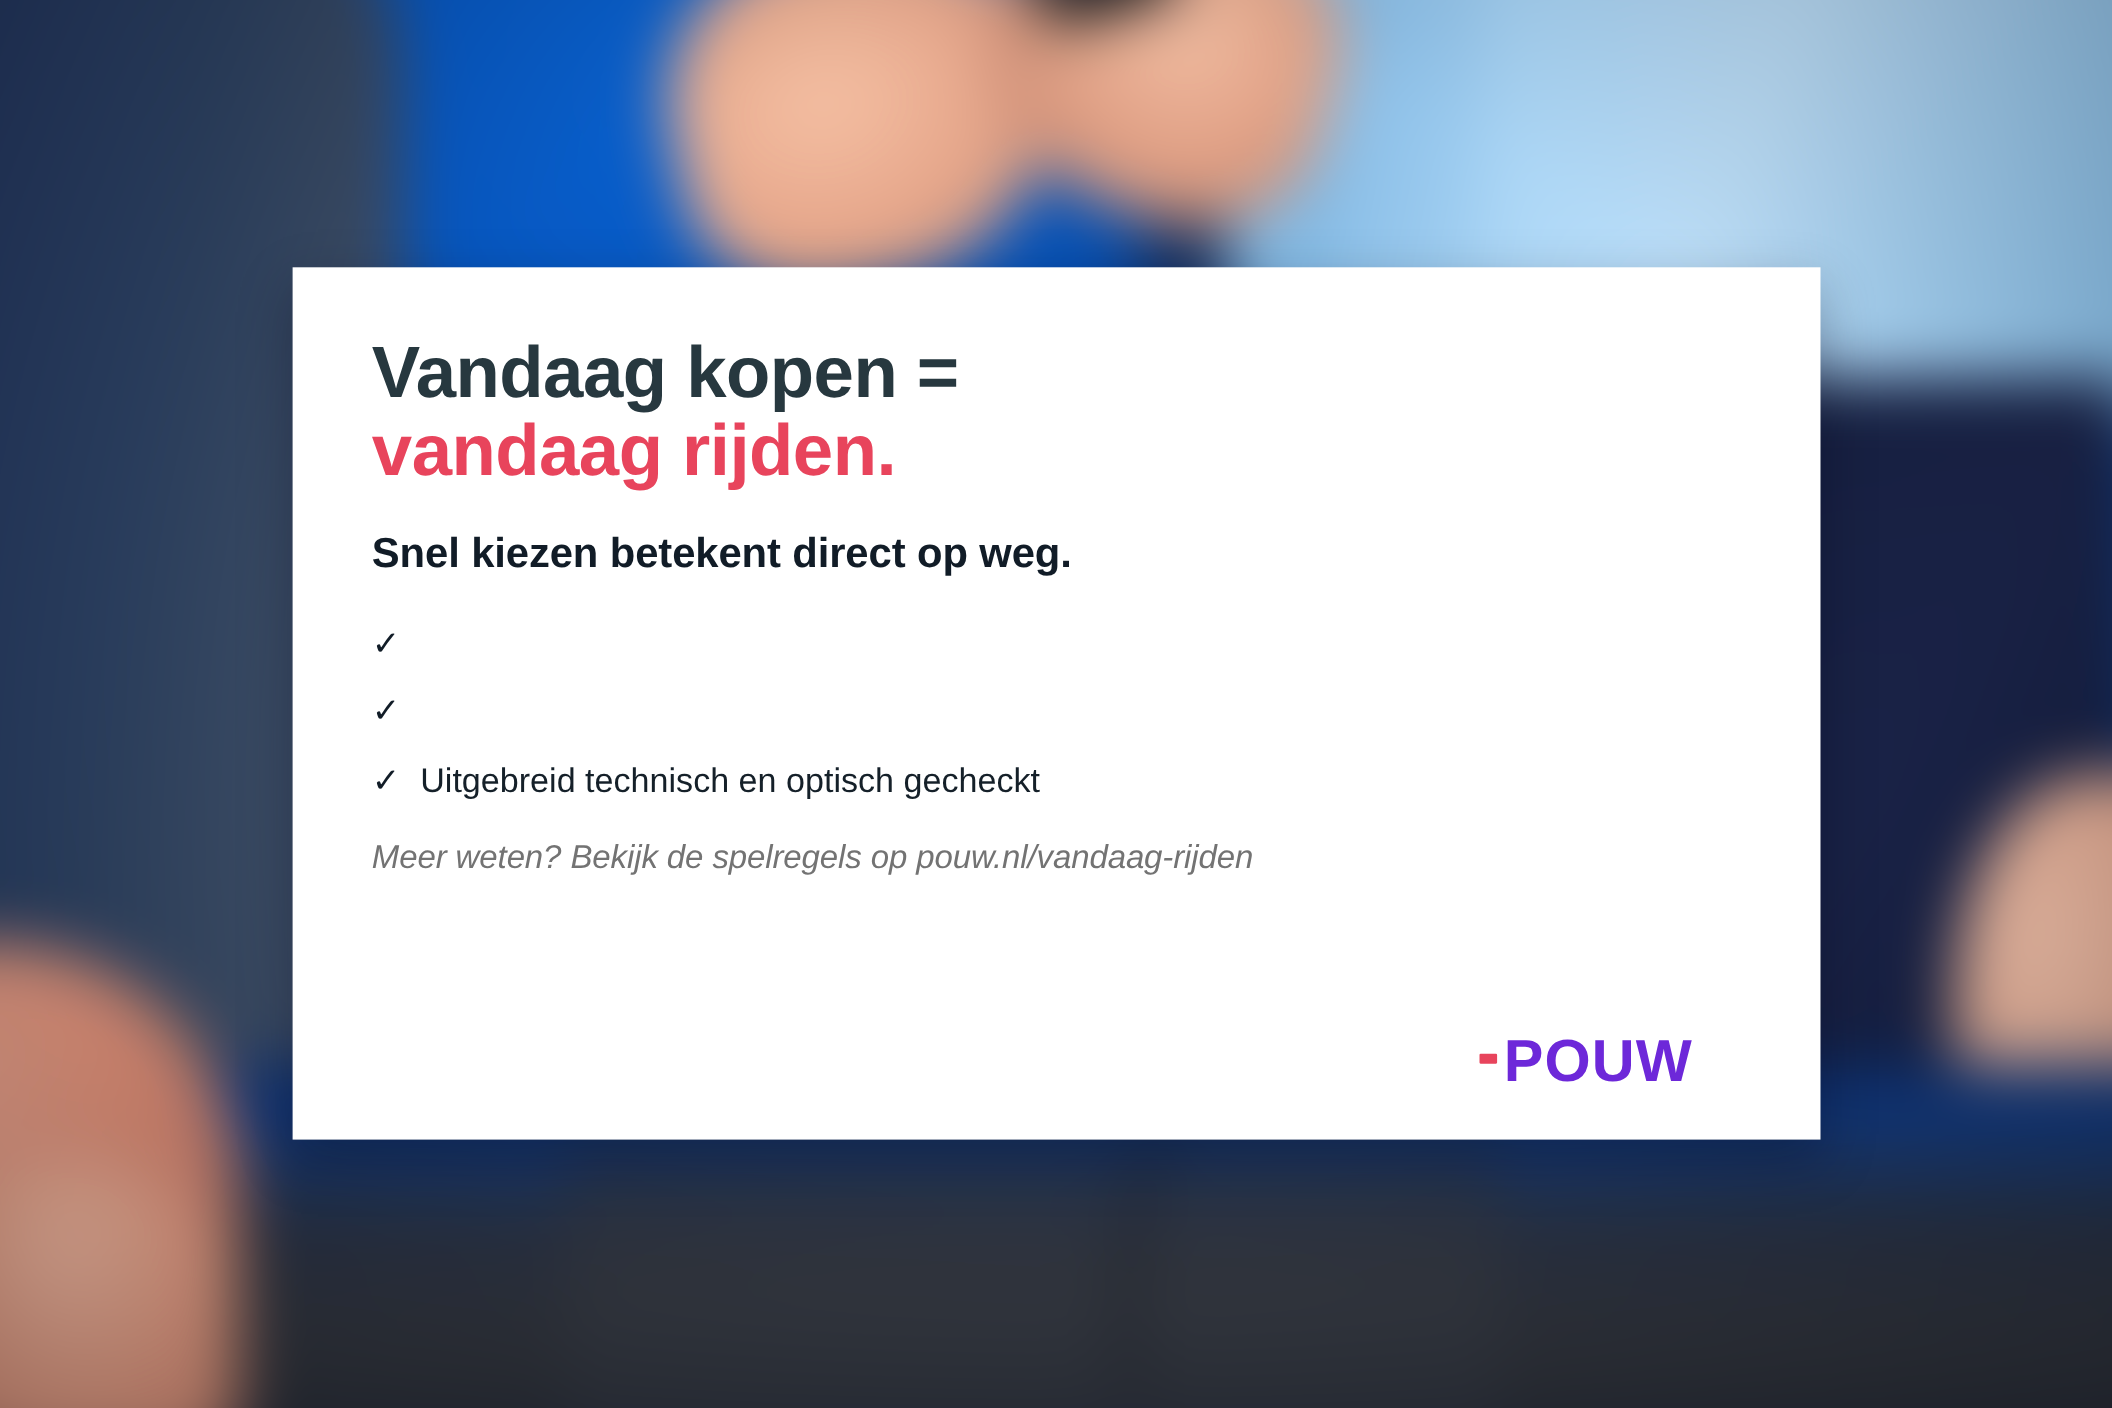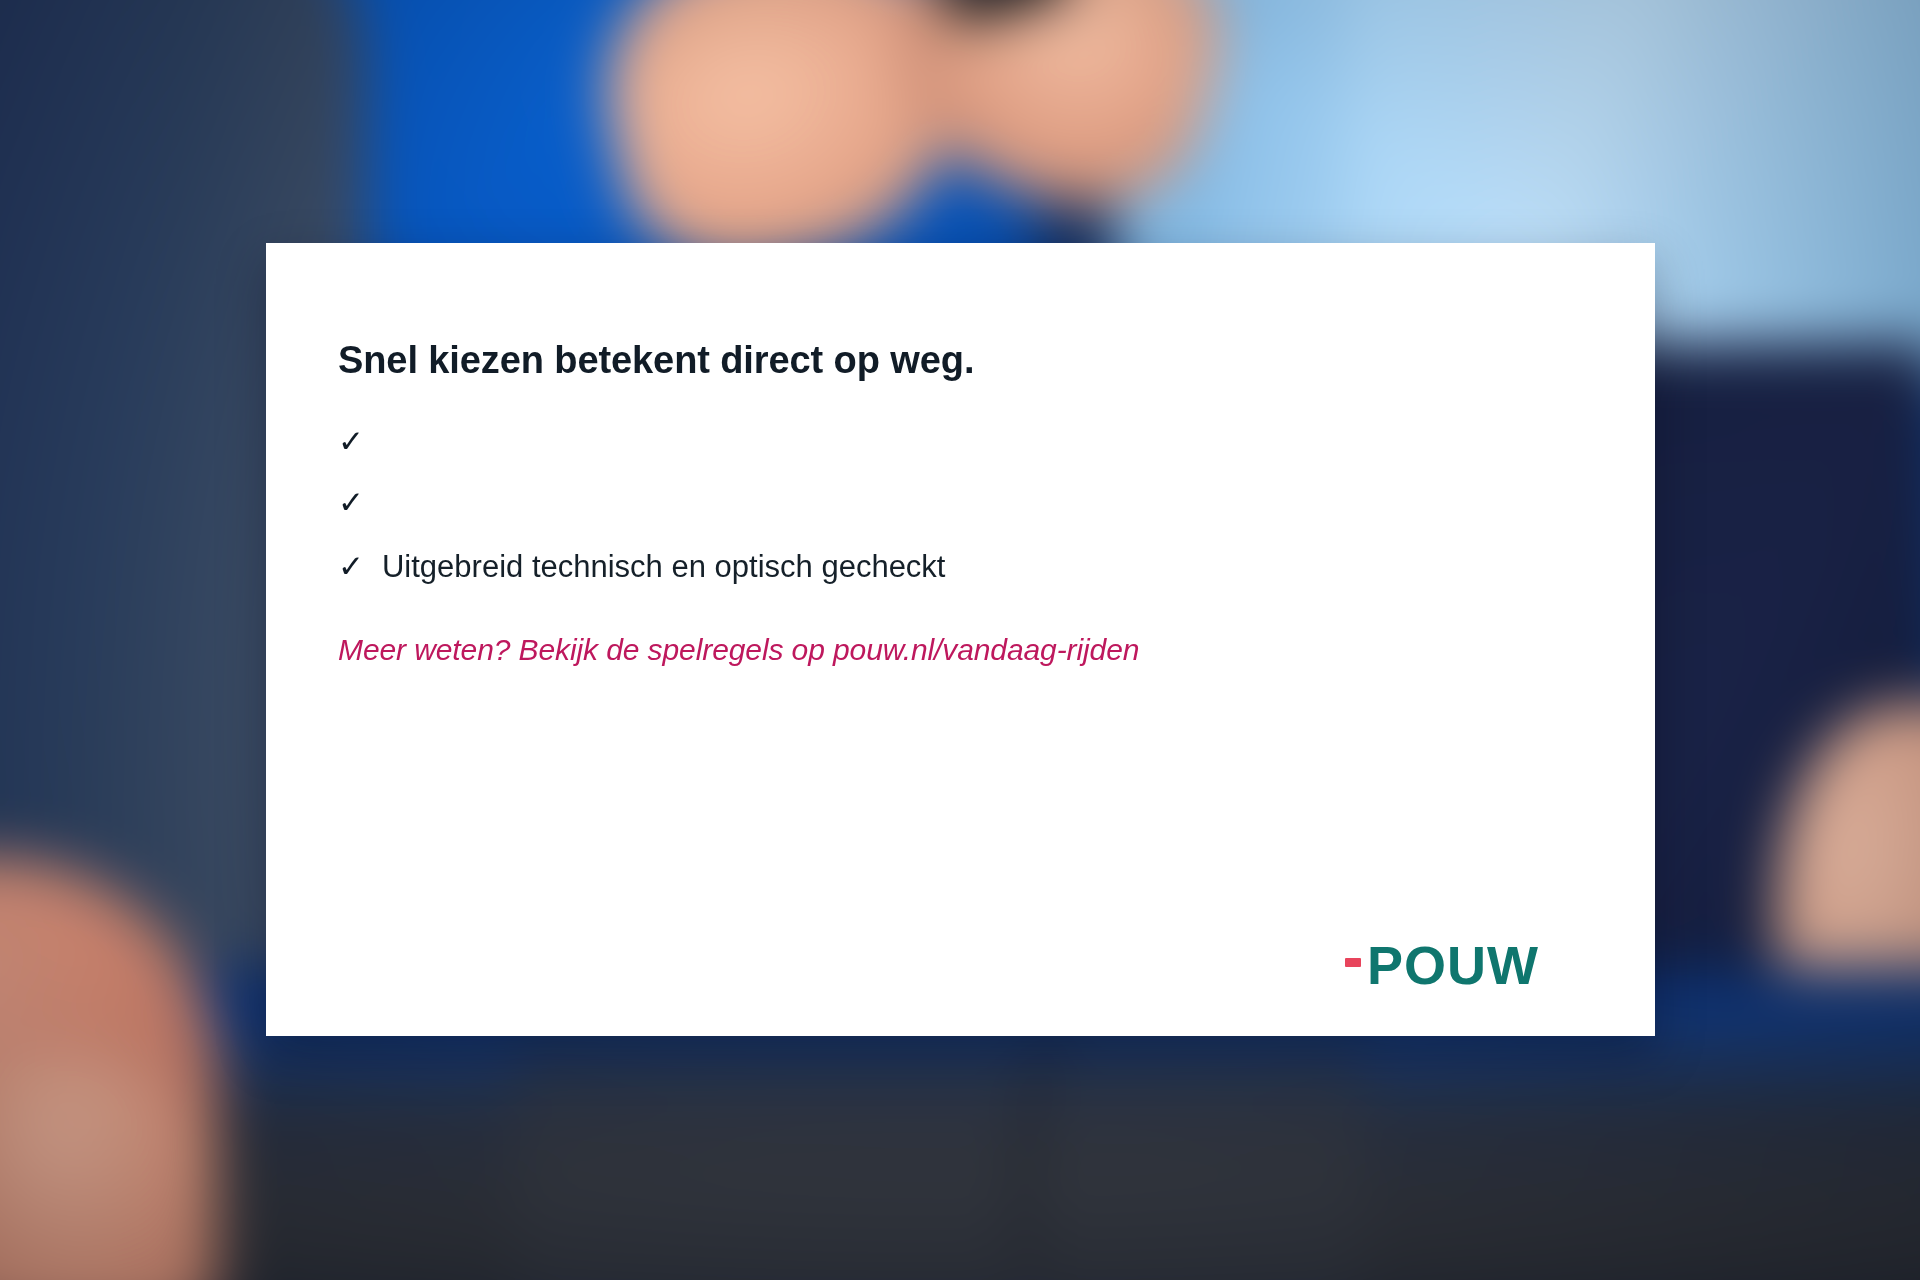--- a/index.html
+++ b/index.html
@@ -187,24 +187,24 @@
   }
   .bullet:last-child { margin-bottom: 0; }
   .check {
     flex: 0 0 auto;
     font-size: 31px;
     color: #111c27;
     line-height: 1;
   }
 
   .footnote {
-    margin: 46px 0 0 0;
+    margin: 34px 0 0 0;
     font-size: 30px;
     font-style: italic;
-    color: #be185d;
+    color: #737373;
     letter-spacing: -0.1px;
   }
 
   .logo-row {
     margin-top: auto;
     display: flex;
     justify-content: flex-end;
     align-items: flex-end;
     padding-right: 44px;
   }
@@ -220,21 +220,21 @@
     height: 9px;
     background: #e8445c;
     border-radius: 1px;
     margin-bottom: 6px;
   }
   .logo-word {
     font-size: 54px;
     font-weight: 700;
     letter-spacing: 1px;
     line-height: 1;
-    color: #0f766e;
+    color: #6d28d9;
   }
 </style>
 </head>
 <body>
 
 <div class="stage">
 
   <div class="photo">
     <div class="ph ph-backdrop"></div>
     <div class="ph ph-bluepanel"></div>
@@ -251,20 +251,24 @@
     <div class="ph ph-floor"></div>
     <div class="ph ph-floor-dark"></div>
     <div class="ph ph-lefthand"></div>
     <div class="ph ph-lefthand2"></div>
     <div class="ph ph-cable"></div>
     <div class="ph ph-vignette"></div>
   </div>
 
   <div class="card">
 
+    <h1 class="headline">
+      <span>Vandaag kopen =</span>
+      <span class="line2">vandaag rijden.</span>
+    </h1>
 
     <p class="subhead">Snel kiezen betekent direct op weg.</p>
 
     <ul class="bullets">
       <li class="bullet">
         <span class="check">✓</span>
       </li>
       <li class="bullet">
         <span class="check">✓</span>
       </li>

